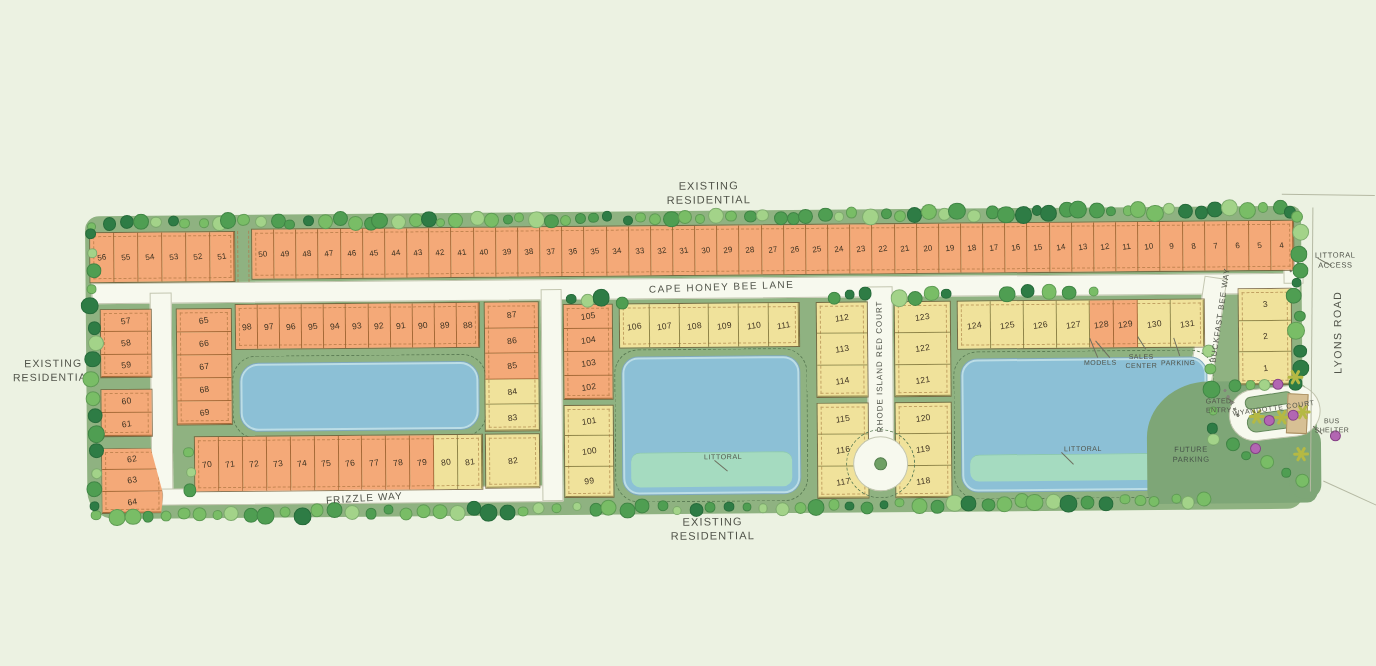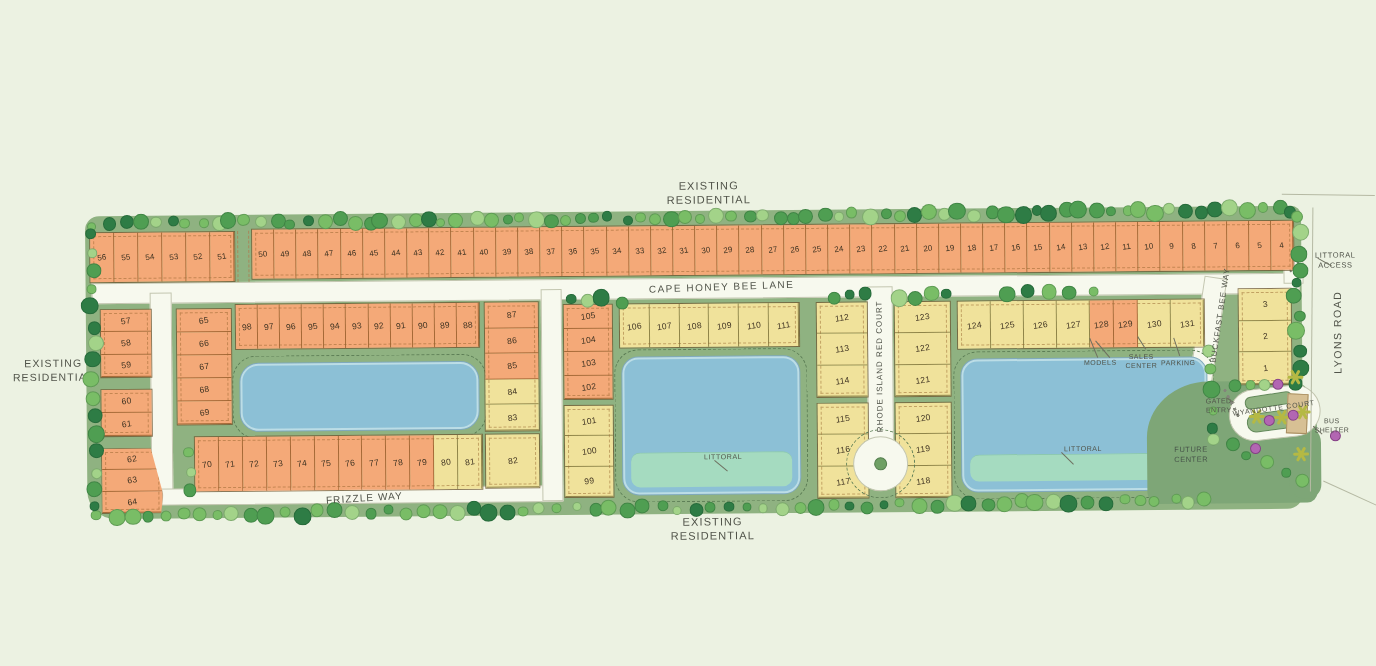--- a/index.html
+++ b/index.html
@@ -571,21 +571,21 @@
   <div class="lbl" style="left:1338px;top:338px;width:110px;font-size:10.5px;letter-spacing:1.5px;transform:translate(-50%,-50%) rotate(-90deg);white-space:nowrap;">LYONS ROAD</div>
 
   <div class="lbl" style="left:1336px;top:266px;width:72px;font-size:7.5px;letter-spacing:.6px;">LITTORAL ACCESS</div>
   <div class="lbl" style="left:1100px;top:366px;width:60px;font-size:7px;letter-spacing:.5px;z-index:9;">MODELS</div>
   <div class="lbl" style="left:1141px;top:365px;width:38px;font-size:7px;letter-spacing:.5px;z-index:9;">SALES CENTER</div>
   <div class="lbl" style="left:1178px;top:367px;width:50px;font-size:7px;letter-spacing:.5px;z-index:9;">PARKING</div>
   <div class="lbl" style="left:722px;top:457px;width:60px;font-size:7px;letter-spacing:.6px;z-index:9;">LITTORAL</div>
   <div class="lbl" style="left:1082px;top:452px;width:60px;font-size:7px;letter-spacing:.6px;z-index:9;">LITTORAL</div>
   <div class="lbl" style="left:1218px;top:410px;width:42px;font-size:7px;letter-spacing:.4px;z-index:9;">GATED ENTRY</div>
   <div class="lbl" style="left:1331px;top:431px;width:48px;font-size:7px;letter-spacing:.4px;z-index:9;">BUS SHELTER</div>
-  <div class="lbl" style="left:1190px;top:459px;width:52px;font-size:7.5px;letter-spacing:.5px;color:#48564a;z-index:9;">FUTURE CENTER</div>
+  <div class="lbl" style="left:1190px;top:459px;width:52px;font-size:7.5px;letter-spacing:.5px;color:#48564a;z-index:9;">FUTURE PARKING</div>
 
 <div class="tree" style="left: 88.381px; top: 217.309px; width: 7.10534px; height: 7.10534px; background: rgb(121, 189, 102); z-index: 7;"></div>
     <div class="tree" style="left: 103.657px; top: 211.9px; width: 11.693px; height: 11.693px; background: rgb(46, 124, 69); z-index: 7;"></div>
     <div class="tree" style="left: 120.948px; top: 210.456px; width: 11.9799px; height: 11.9799px; background: rgb(46, 124, 69); z-index: 7;"></div>
     <div class="tree" style="left: 133.684px; top: 209.093px; width: 13.8768px; height: 13.8768px; background: rgb(79, 158, 82); z-index: 7;"></div>
     <div class="tree" style="left: 151.082px; top: 211.756px; width: 9.63923px; height: 9.63923px; background: rgb(163, 211, 137); z-index: 7;"></div>
     <div class="tree" style="left: 168.853px; top: 211.278px; width: 9.2278px; height: 9.2278px; background: rgb(46, 124, 69); z-index: 7;"></div>
     <div class="tree" style="left: 180.328px; top: 213.788px; width: 8.3918px; height: 8.3918px; background: rgb(121, 189, 102); z-index: 7;"></div>
     <div class="tree" style="left: 200.207px; top: 214.133px; width: 7.67066px; height: 7.67066px; background: rgb(121, 189, 102); z-index: 7;"></div>
     <div class="tree" style="left: 213.018px; top: 211.781px; width: 13.1208px; height: 13.1208px; background: rgb(163, 211, 137); z-index: 7;"></div>

